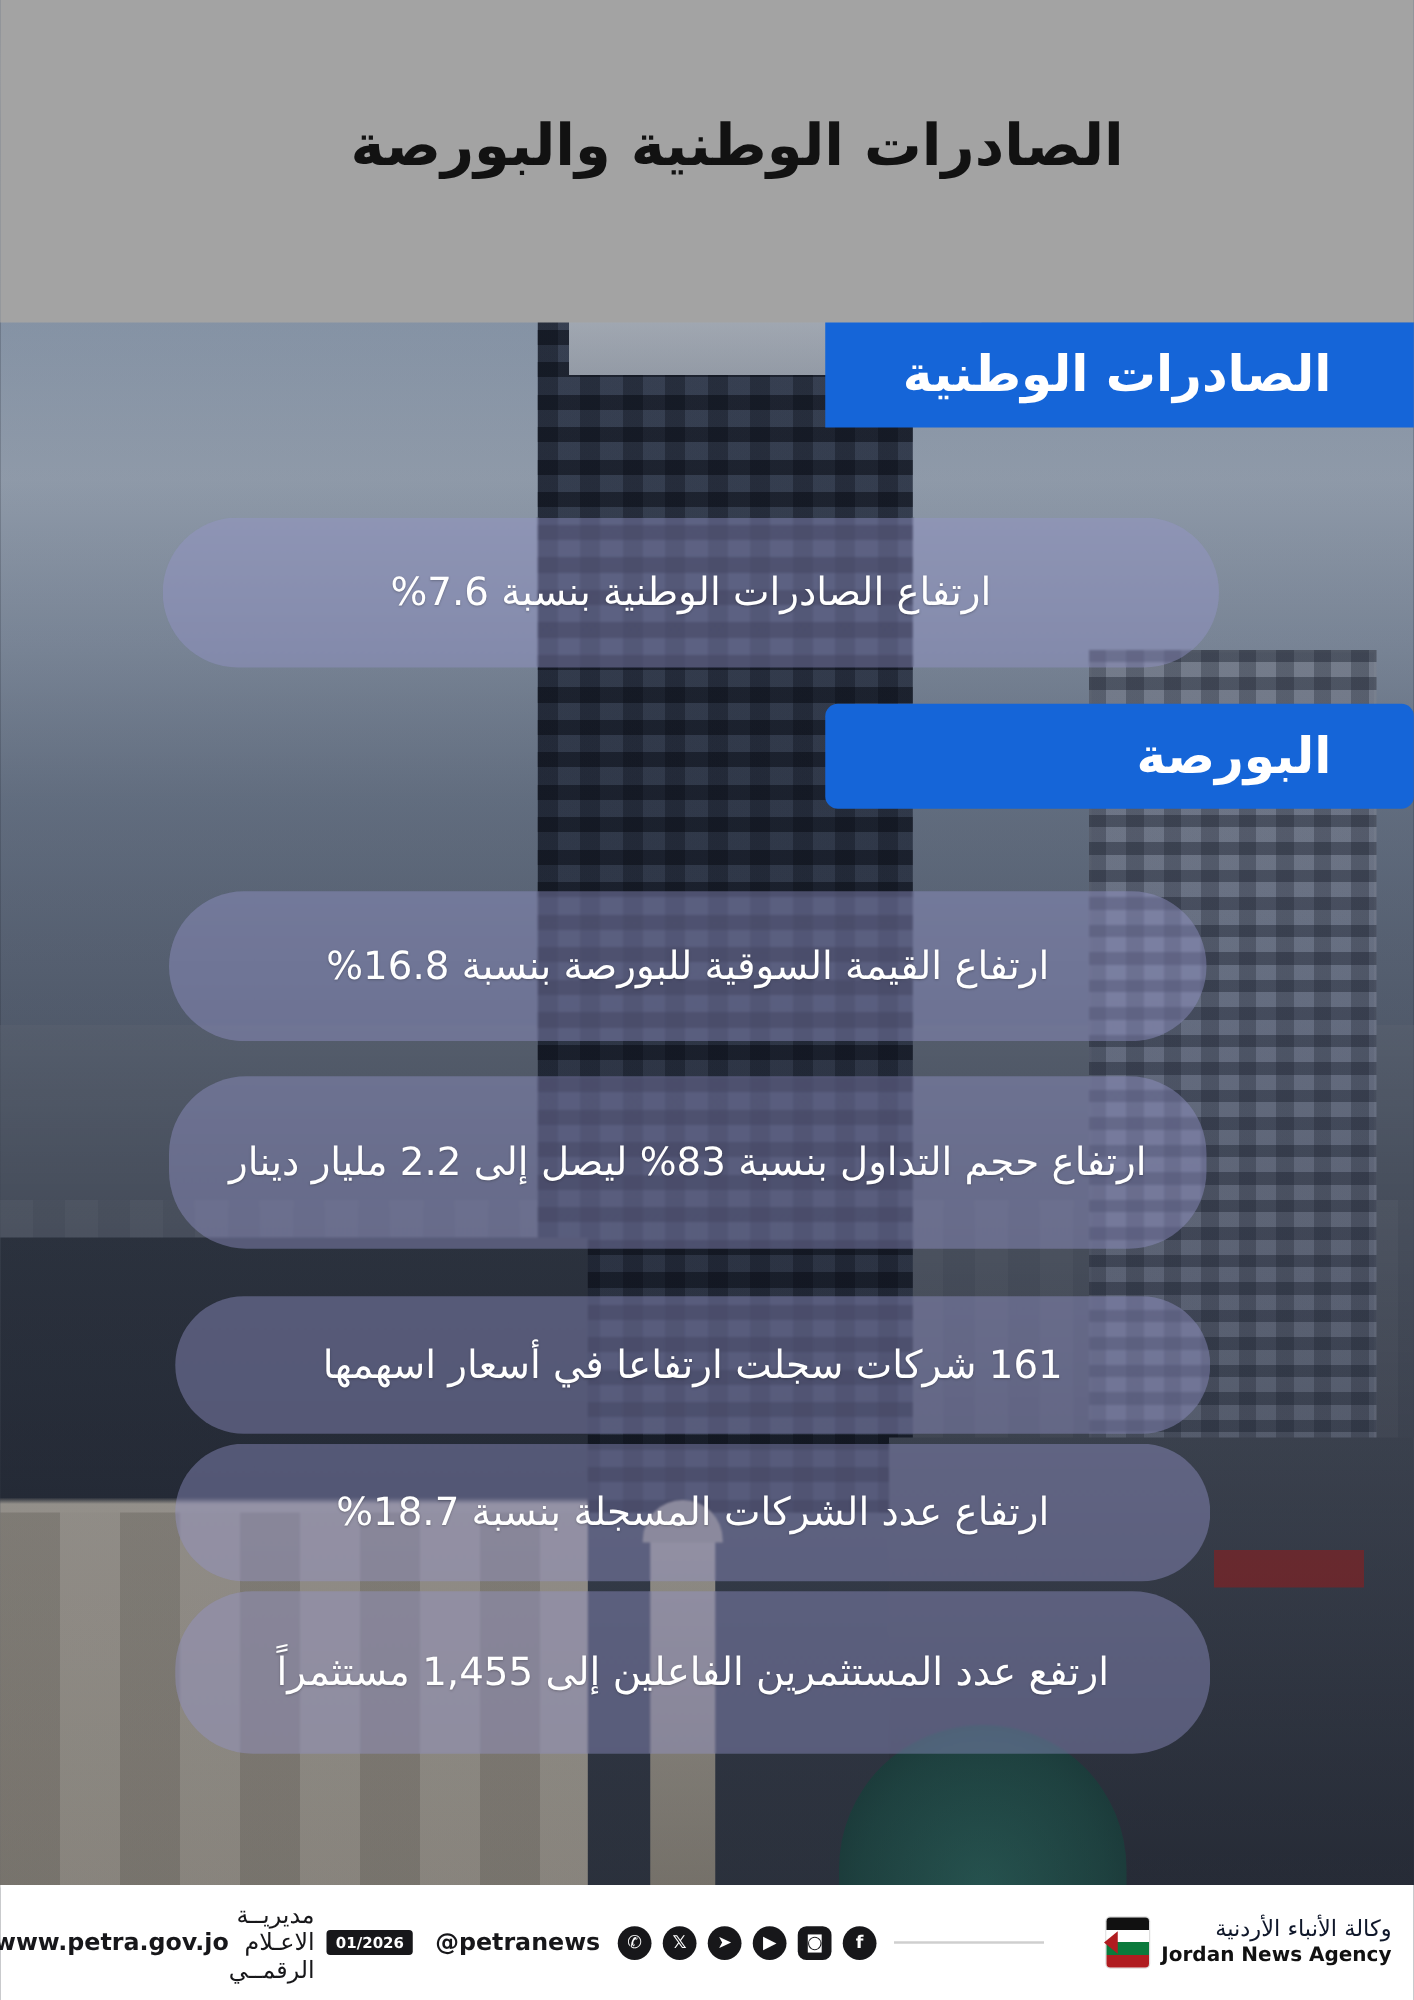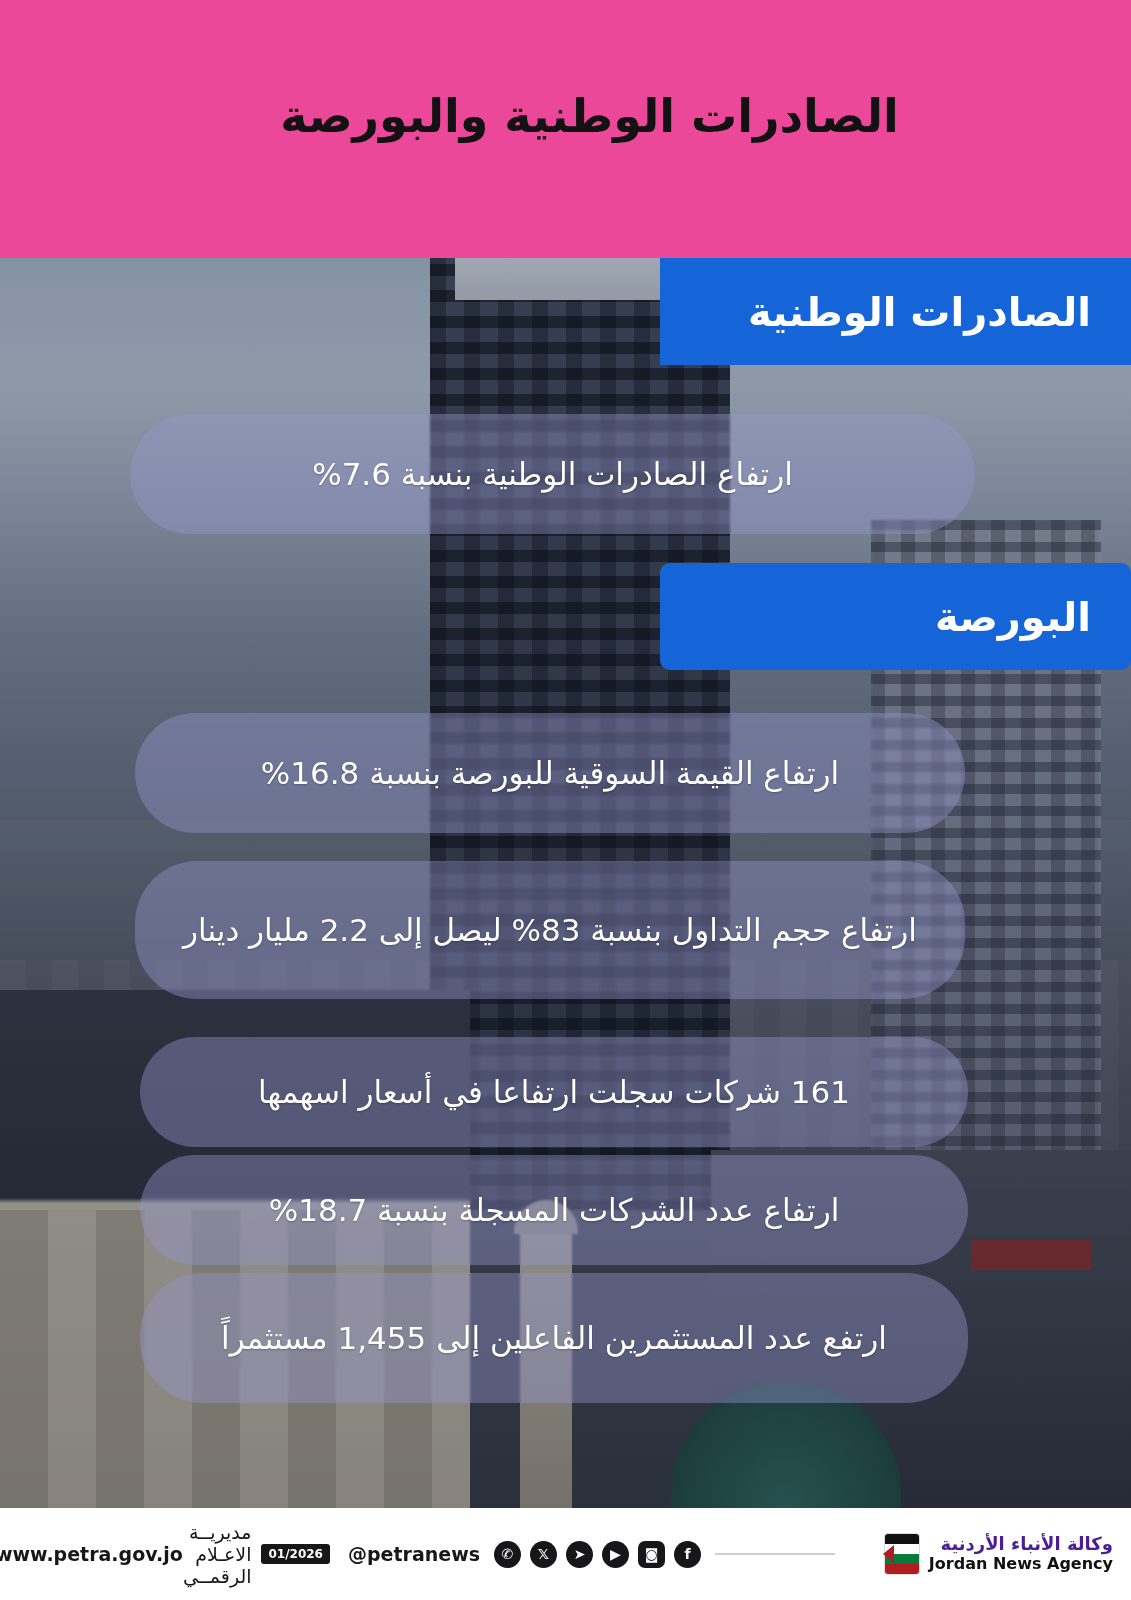--- a/index.html
+++ b/index.html
@@ -128,45 +128,45 @@
   }
   .bg-shade {
     position: absolute; inset: 0;
     background: linear-gradient(180deg, rgba(25,30,45,.18) 0%, rgba(25,30,45,.30) 50%, rgba(20,25,38,.35) 100%);
   }
 
   
   .header {
     position: absolute;
     left: 0; top: 0; width: 100%; height: 258px;
-    background: #ec4899;
+    background: #a3a3a3;
     display: flex;
     align-items: center;
     justify-content: center;
     padding-left: 48px;
   }
   .header-title {
     font-size: 46px;
     font-weight: 700;
     color: #121212;
     letter-spacing: .2px;
     margin-top: -26px;
   }
 
   
   .section-bar {
     position: absolute;
     left: 660px;
     width: 471px;
-    height: 107px;
+    height: 84px;
     background: #1565d8;
     display: flex;
     align-items: center;
     justify-content: flex-start;
-    padding-right: 40px;
+    padding-right: 66px;
   }
   .section-bar .section-label {
     font-size: 40px;
     font-weight: 700;
     color: #ffffff;
   }
   #section-exports { top: 258px; }
   #section-exchange { top: 563px; border-radius: 10px; }
 
   
@@ -205,21 +205,21 @@
     align-items: center;
     padding: 0 18px;
   }
   .footer-brand {
     display: flex;
     align-items: center;
     gap: 10px;
     min-width: 250px;
   }
   .brand-text { text-align: right; line-height: 1.15; }
-  .brand-ar { font-size: 18px; font-weight: 700; color: #4c1d95; }
+  .brand-ar { font-size: 18px; font-weight: 400; color: #0f172a; }
   .brand-en { font-size: 16px; font-weight: 700; color: #111; }
   .brand-mark {
     width: 34px; height: 40px;
     background: linear-gradient(180deg,#111 0 25%, #fff 25% 50%, #0a7a3c 50% 75%, #b01c20 75% 100%);
     border-radius: 3px;
     position: relative;
     box-shadow: 0 0 0 1px #ddd;
   }
   .brand-mark::after {
     content: "";

